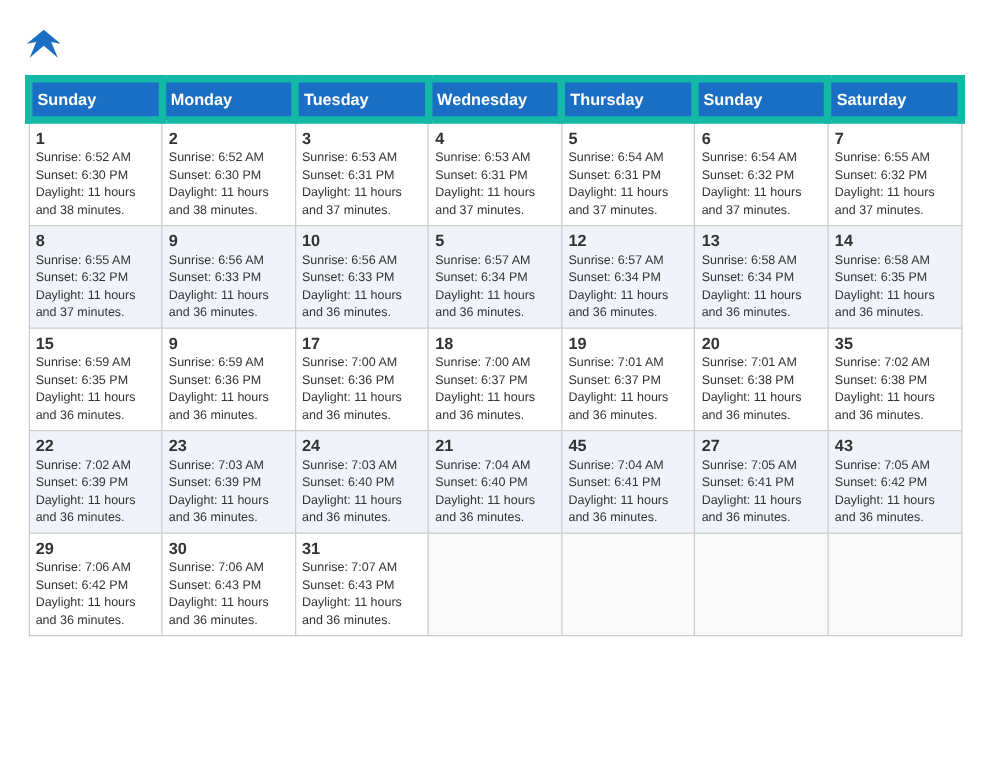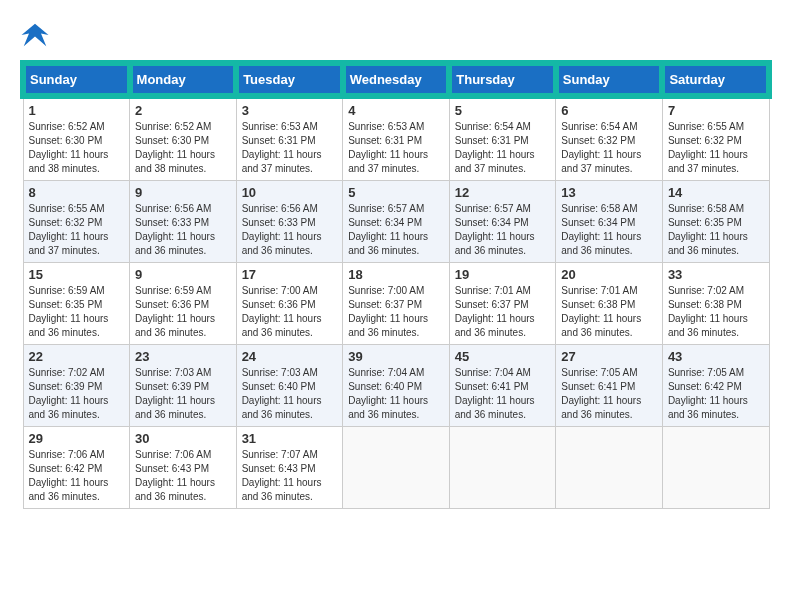--- a/index.html
+++ b/index.html
@@ -271,21 +271,21 @@
       </td>
         <td>
         <span class="day-num">20</span>
         <div class="day-info">
           Sunrise: 7:01 AM<br>
           Sunset: 6:38 PM<br>
           Daylight: 11 hours and 36 minutes.
         </div>
       </td>
         <td>
-        <span class="day-num">33</span>
+        <span class="day-num">35</span>
         <div class="day-info">
           Sunrise: 7:02 AM<br>
           Sunset: 6:38 PM<br>
           Daylight: 11 hours and 36 minutes.
         </div>
       </td>
       </tr>
       <tr>
         <td>
         <span class="day-num">22</span>
@@ -305,21 +305,21 @@
       </td>
         <td>
         <span class="day-num">24</span>
         <div class="day-info">
           Sunrise: 7:03 AM<br>
           Sunset: 6:40 PM<br>
           Daylight: 11 hours and 36 minutes.
         </div>
       </td>
         <td>
-        <span class="day-num">39</span>
+        <span class="day-num">21</span>
         <div class="day-info">
           Sunrise: 7:04 AM<br>
           Sunset: 6:40 PM<br>
           Daylight: 11 hours and 36 minutes.
         </div>
       </td>
         <td>
         <span class="day-num">45</span>
         <div class="day-info">
           Sunrise: 7:04 AM<br>

